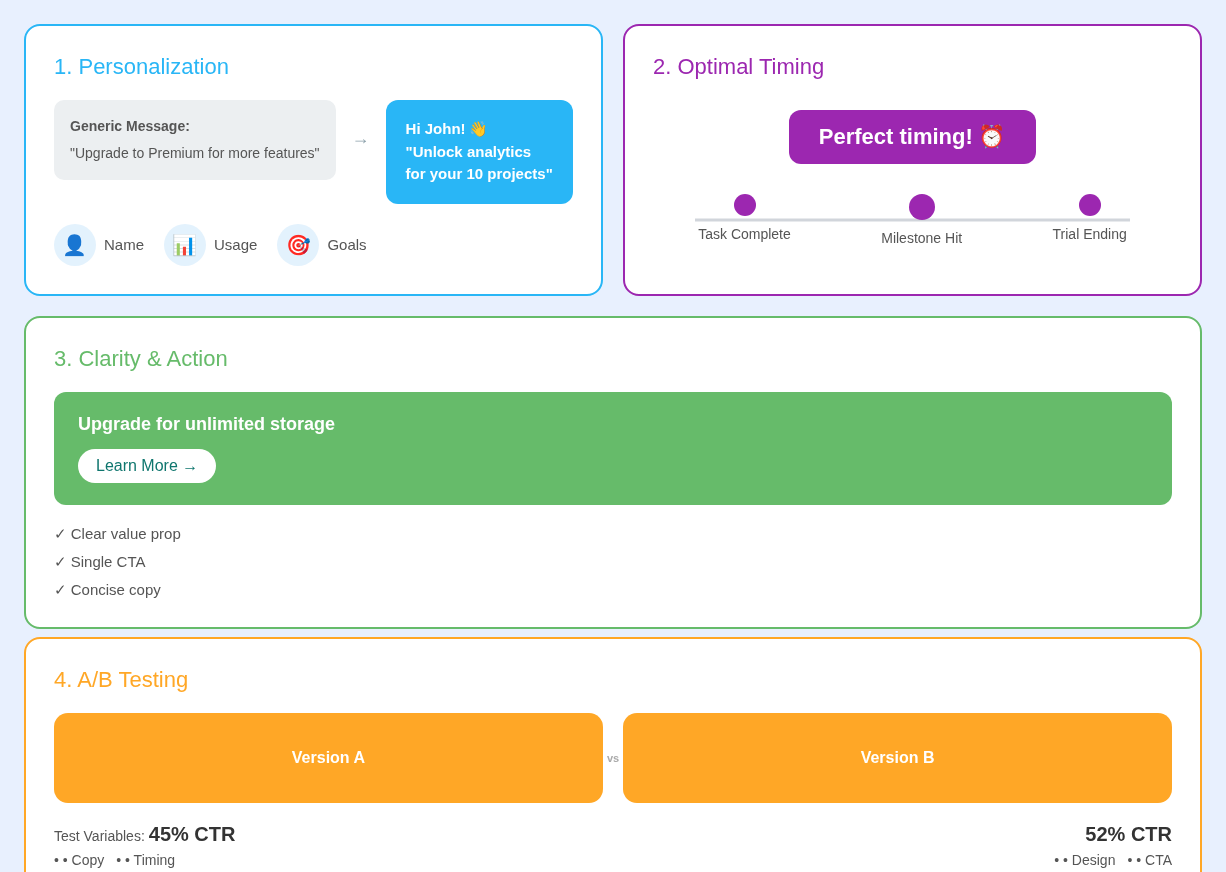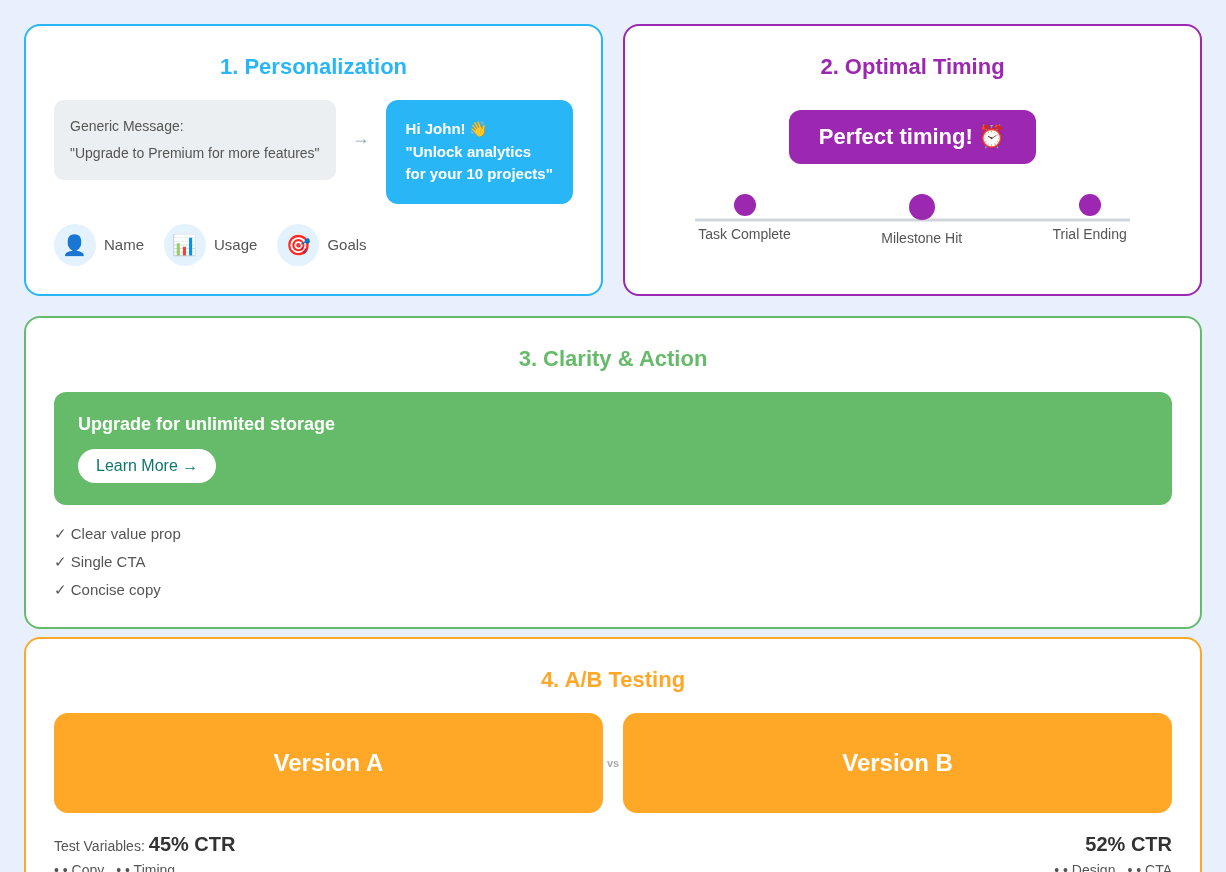--- a/index.html
+++ b/index.html
@@ -28,23 +28,22 @@
       padding: 28px 28px 28px 28px;
     }
     .card-1 { border: 2.5px solid #29b6f6; }
     .card-2 { border: 2.5px solid #9c27b0; }
     .card-3 { border: 2.5px solid #66bb6a; }
     .card-4 { border: 2.5px solid #ffa726; }
     .card-5 { border: 2.5px solid #ef5350; }
 
     .card-title {
       font-size: 22px;
-      font-weight: 700;
-      margin-bottom: 20px;
-      text-align: center;
+      font-weight: 400;
+      margin-bottom: 20px;
     }
     .card-1 .card-title { color: #29b6f6; }
     .card-2 .card-title { color: #9c27b0; }
     .card-3 .card-title { color: #66bb6a; }
     .card-4 .card-title { color: #ffa726; }
     .card-5 .card-title { color: #ef5350; }
 
     
     .personalization-row {
       display: flex;
@@ -205,21 +204,21 @@
       align-items: center;
       gap: 0;
       margin-bottom: 20px;
       justify-content: space-between;
     }
     .version-box {
       background: #ffa726;
       border-radius: 14px;
       padding: 36px 20px;
       color: #fff;
-      font-size: 24px;
+      font-size: 16px;
       font-weight: 700;
       text-align: center;
       flex: 1;
     }
     .vs-label {
       font-size: 11px;
       font-weight: 700;
       color: #aaa;
       padding: 0 4px;
       flex-shrink: 0;
@@ -297,21 +296,21 @@
   </style>
 </head>
 <body>
 
 <div class="grid-top">
 
   <div class="card card-1">
     <div class="card-title">1. Personalization</div>
     <div class="personalization-row">
       <div class="generic-msg">
-        <div style="font-weight:400; margin-bottom:6px;">Generic Message:</div>
+        <div style="font-weight:700; margin-bottom:6px;">Generic Message:</div>
         <div>"Upgrade to Premium for more features"</div>
       </div>
       <div class="arrow-right">→</div>
       <div class="personalized-msg">
         <div>Hi John! 👋</div>
         <div>"Unlock analytics for your 10 projects"</div>
       </div>
     </div>
     <div class="data-tags">
       <div class="data-tag">

